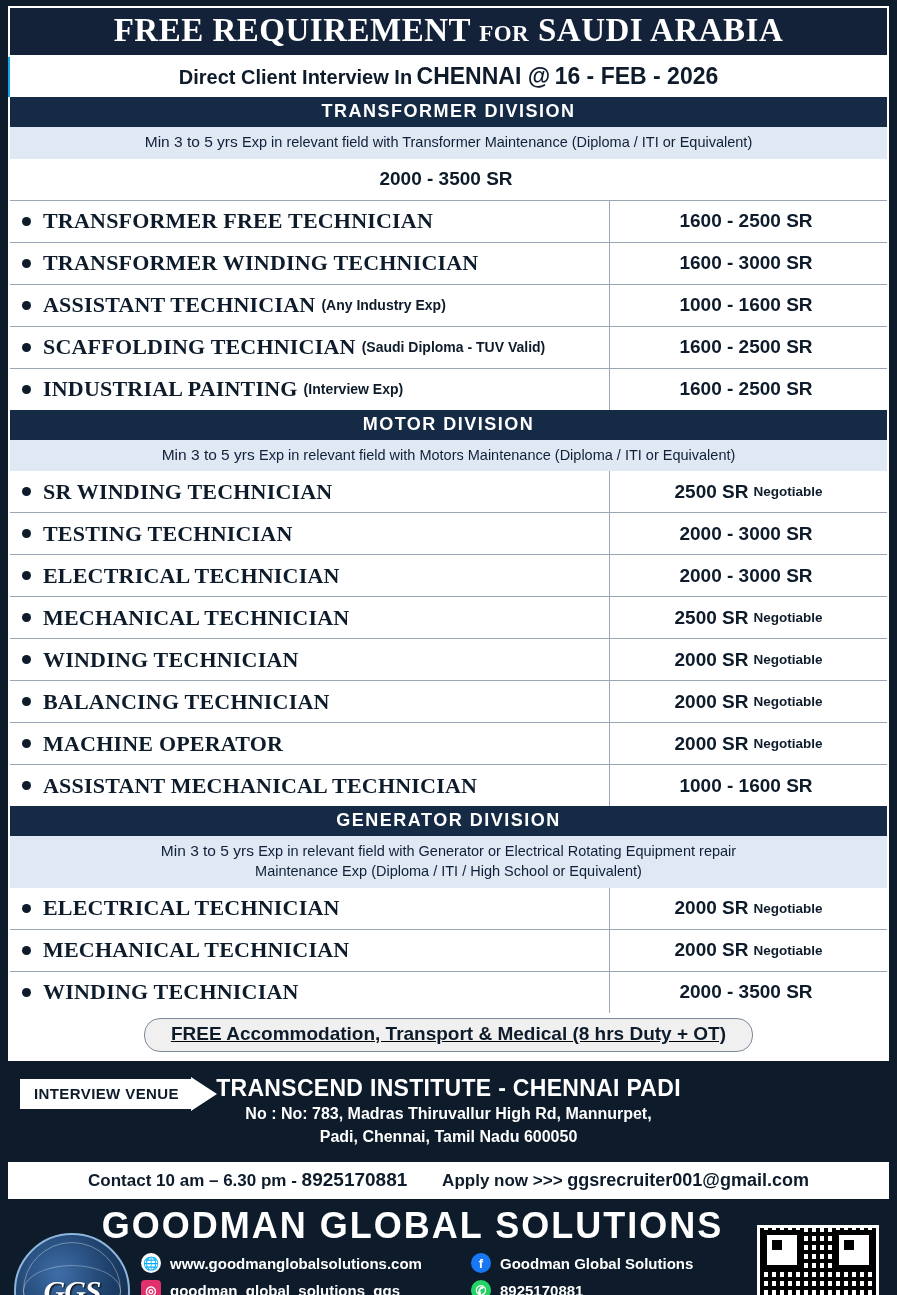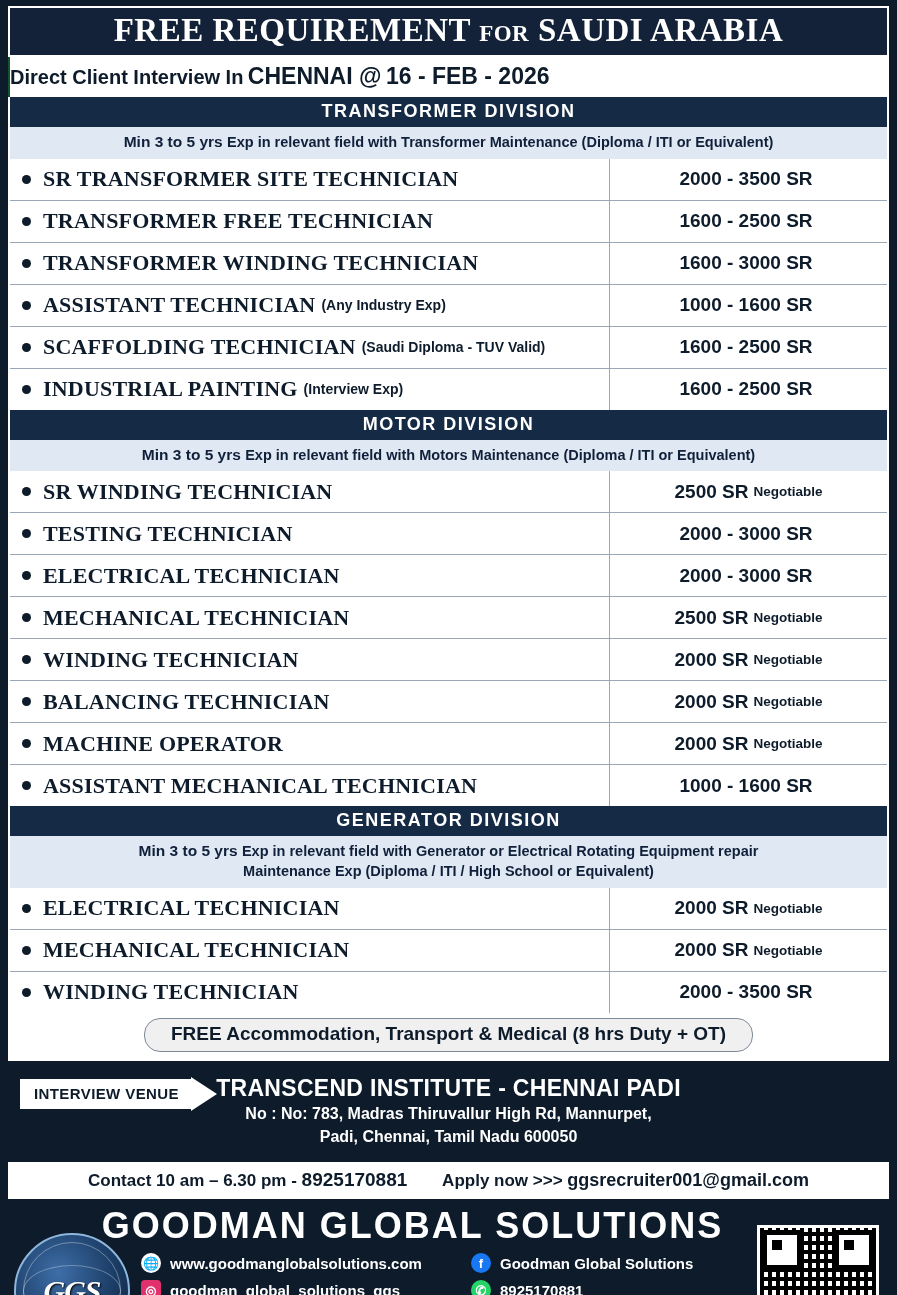--- a/index.html
+++ b/index.html
@@ -36,22 +36,23 @@
     font-size: 33px;
     letter-spacing: 0.5px;
     line-height: 1.05;
   }
   .title-bar .small {
     font-size: 23px;
   }
 
   .subtitle {
     background: #ffffff;
+    text-align: center;
     padding: 6px 0 7px 0;
-    border-left: 2px solid #14532d;
+    border-left: 2px solid #0ea5e9;
     border-right: 2px solid #ffffff;
   }
   .subtitle span {
     font-weight: bold;
     color: #0d1b2a;
     font-size: 20px;
   }
   .subtitle .big {
     font-size: 23px;
   }
@@ -67,21 +68,21 @@
     padding: 4px 0 5px 0;
     border-left: 2px solid #ffffff;
     border-right: 2px solid #ffffff;
   }
 
   .note {
     background: #dfe8f3;
     text-align: center;
     color: #10203a;
     font-size: 15.5px;
-    font-weight: bold;
+    font-weight: normal;
     padding: 5px 6px 6px 6px;
     border-left: 2px solid #ffffff;
     border-right: 2px solid #ffffff;
     line-height: 1.35;
   }
   .note .lite {
     font-size: 14.5px;
   }
 
   
@@ -146,20 +147,21 @@
 
   
   .benefits-wrap {
     background: #ffffff;
     border-left: 2px solid #ffffff;
     border-right: 2px solid #ffffff;
     border-bottom: 2px solid #ffffff;
     padding: 5px 0 7px 0;
     display: flex;
     justify-content: center;
+    text-decoration: underline;
   }
   .benefits {
     border: 1px solid #7d8a99;
     border-radius: 16px;
     background: #f0f0f0;
     padding: 4px 26px 6px 26px;
     font-size: 19px;
     font-weight: bold;
     color: #0d1b2a;
   }
@@ -363,25 +365,20 @@
     <span class="big">16 - FEB - 2026</span>
   </div>
 
   <div class="division">TRANSFORMER DIVISION</div>
   <div class="note">
     <span>Min 3 to 5 yrs</span>
     <span class="lite">Exp in relevant field with Transformer Maintenance (Diploma / ITI or Equivalent)</span>
   </div>
   <div class="rows">
     <div class="row">
-      <div class="job">
-        <span class="bullet"></span>
-        <span class="job-title">SR TRANSFORMER SITE TECHNICIAN</span>
-        <span class="job-note"></span>
-      </div>
       <div class="salary">
         <span>2000 - 3500 SR</span>
         <span class="sal-note"></span>
       </div>
     </div>
     <div class="row">
       <div class="job">
         <span class="bullet"></span>
         <span class="job-title">TRANSFORMER FREE TECHNICIAN</span>
         <span class="job-note"></span>

